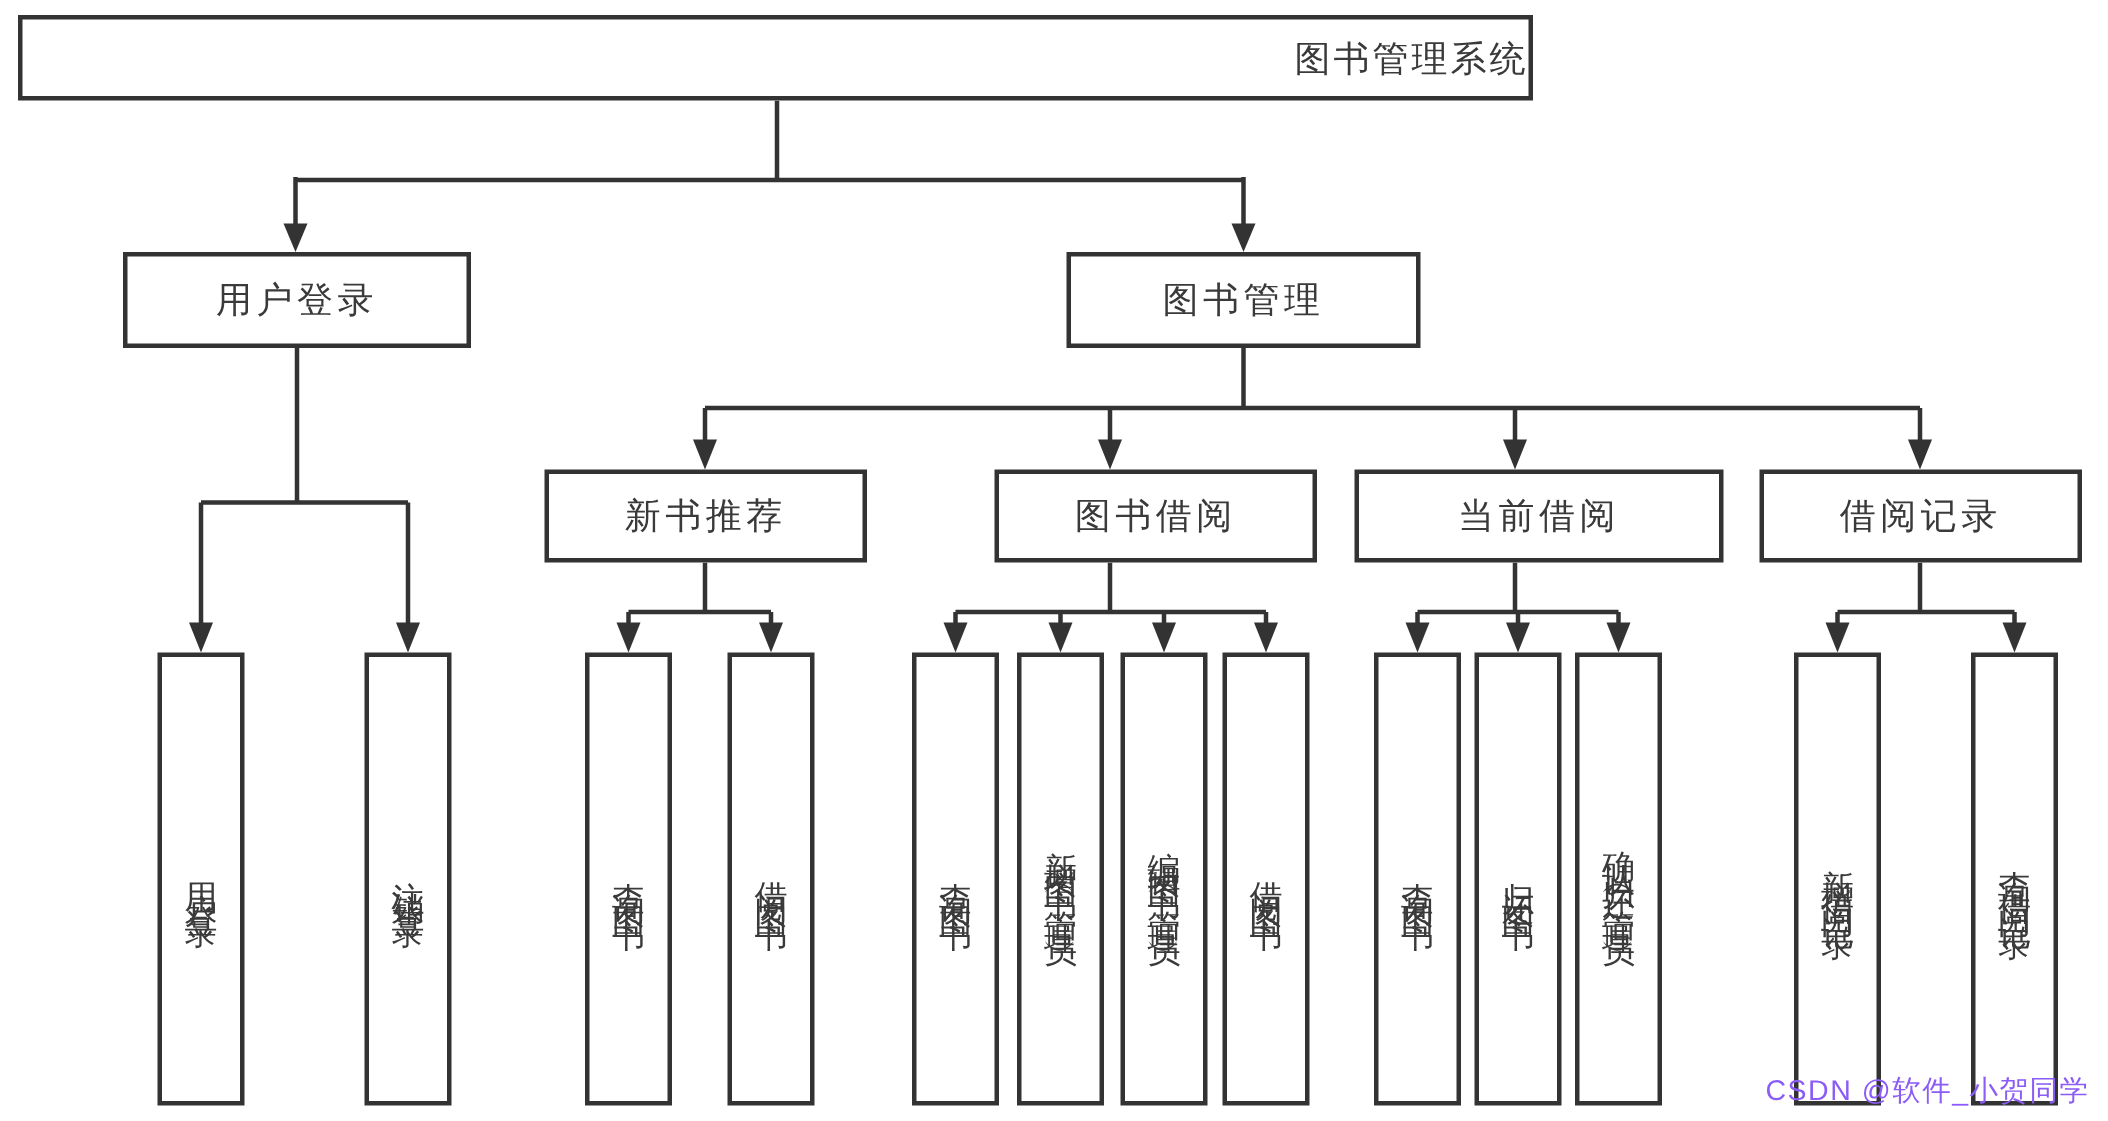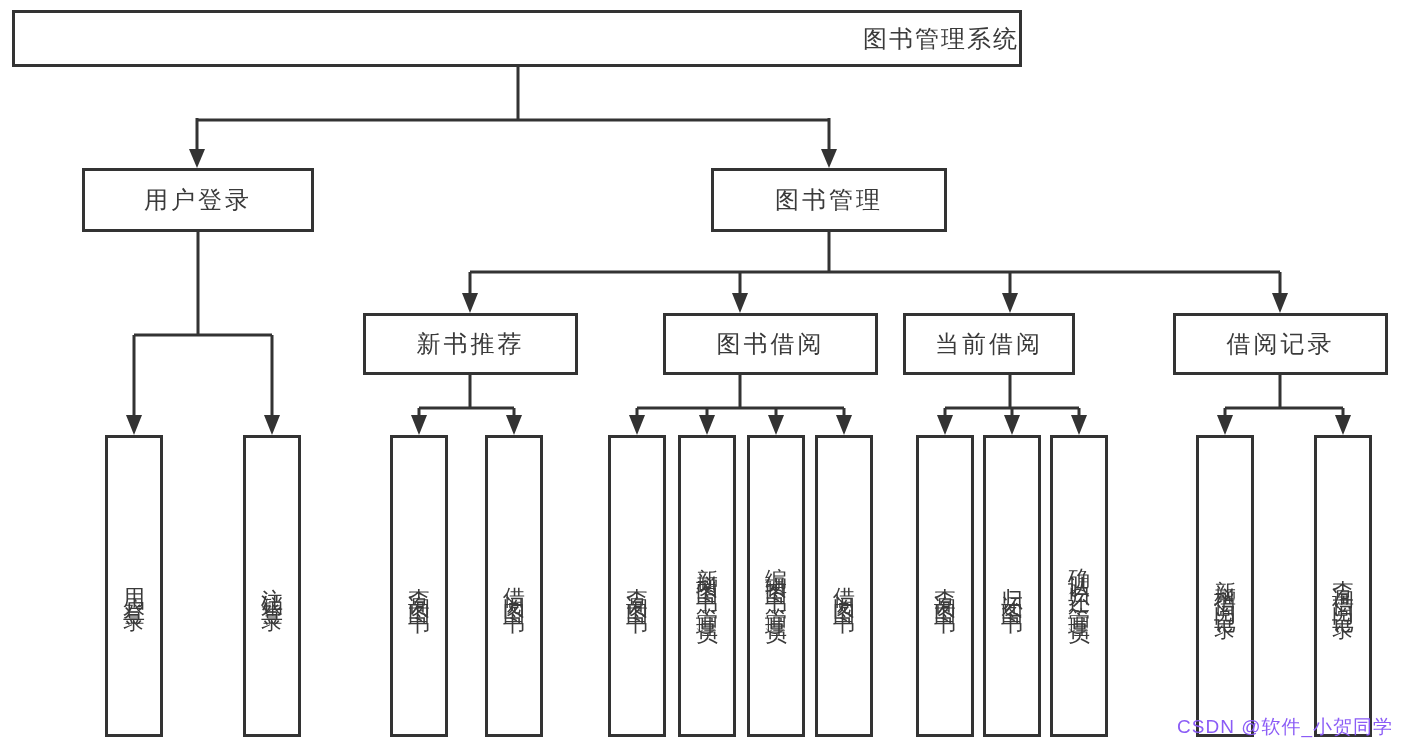--- a/index.html
+++ b/index.html
@@ -74,21 +74,21 @@
   <div class="node hnode" style="left:711px;top:168px;width:236px;height:64px;">
     <span>图书管理</span>
   </div>
 
   <div class="node hnode" style="left:363px;top:313px;width:215px;height:62px;text-align:right;">
     <span>新书推荐</span>
   </div>
   <div class="node hnode" style="left:633px;top:313px;width:215px;height:62px;margin-left:30px;">
     <span>图书借阅</span>
   </div>
-  <div class="node hnode" style="left:903px;top:313px;width:172px;height:62px;">
+  <div class="node hnode" style="left:903px;top:313px;width:246px;height:62px;">
     <span>当前借阅</span>
   </div>
   <div class="node hnode" style="left:1173px;top:313px;width:215px;height:62px;">
     <span>借阅记录</span>
   </div>
 
   <div class="node leaf" style="left:105px;top:435px;width:58px;height:302px;">
     <span class="vtext">用户登录</span>
   </div>
   <div class="node leaf" style="left:243px;top:435px;width:58px;height:302px;">

